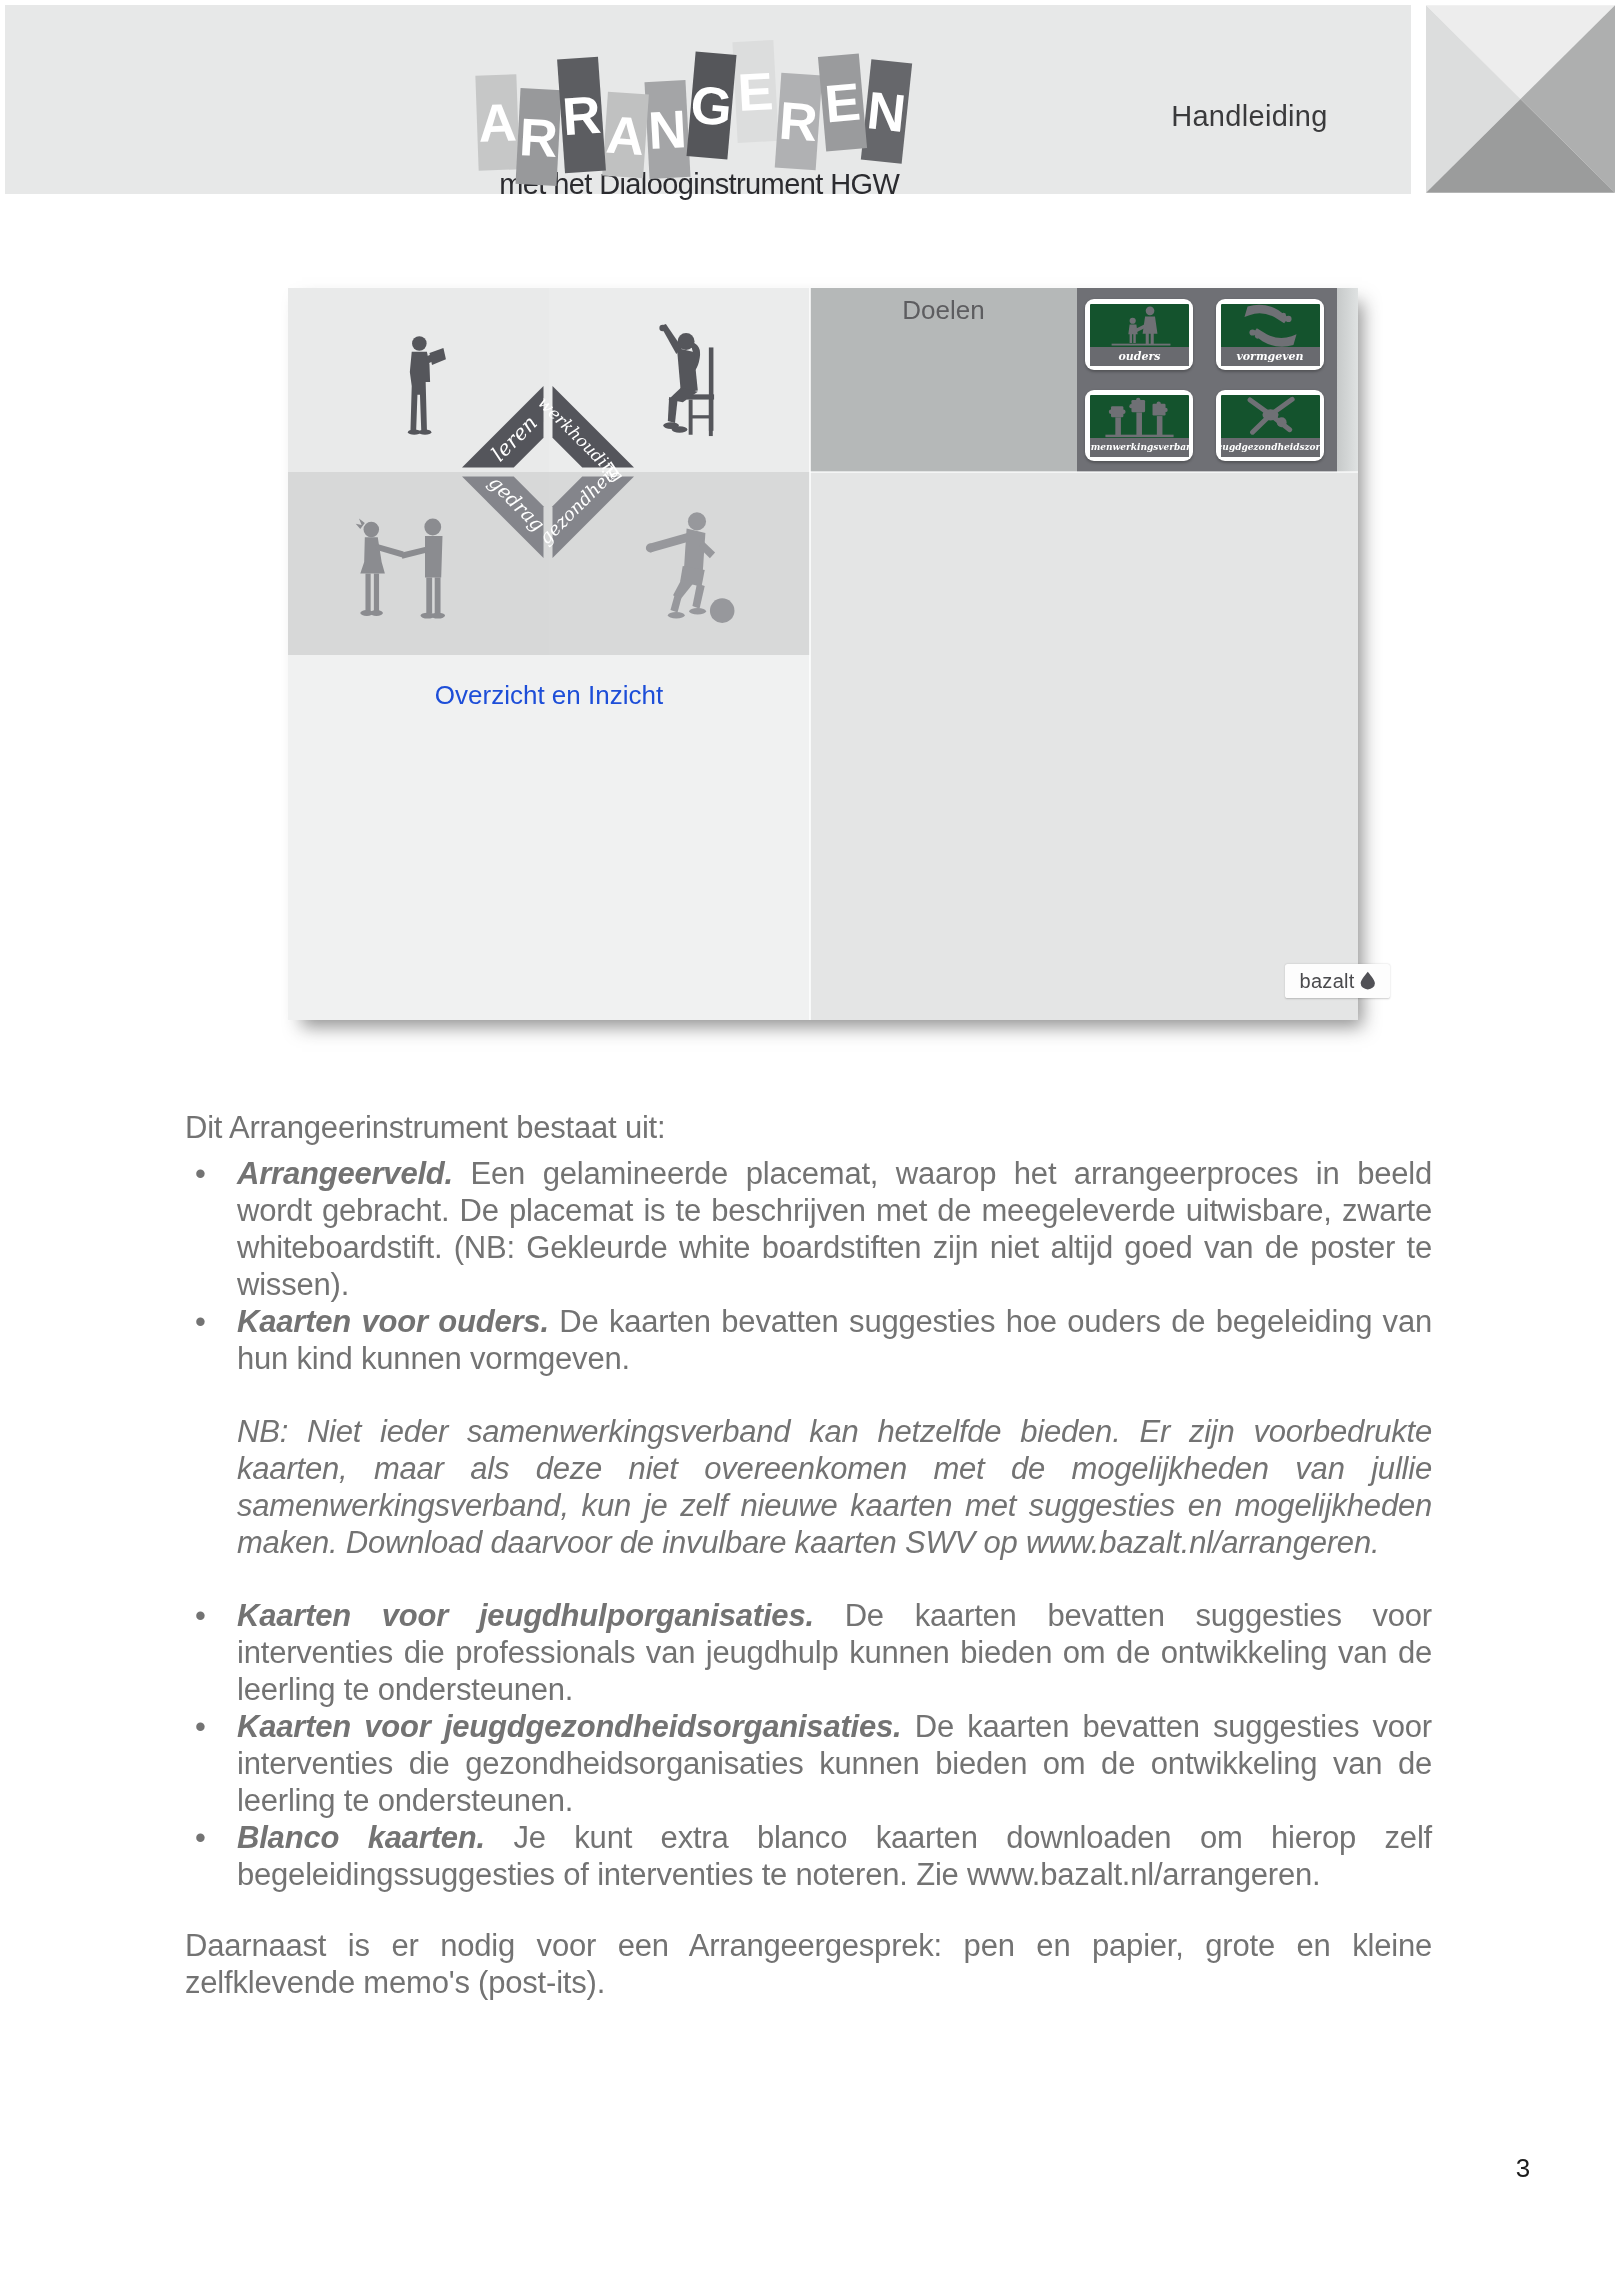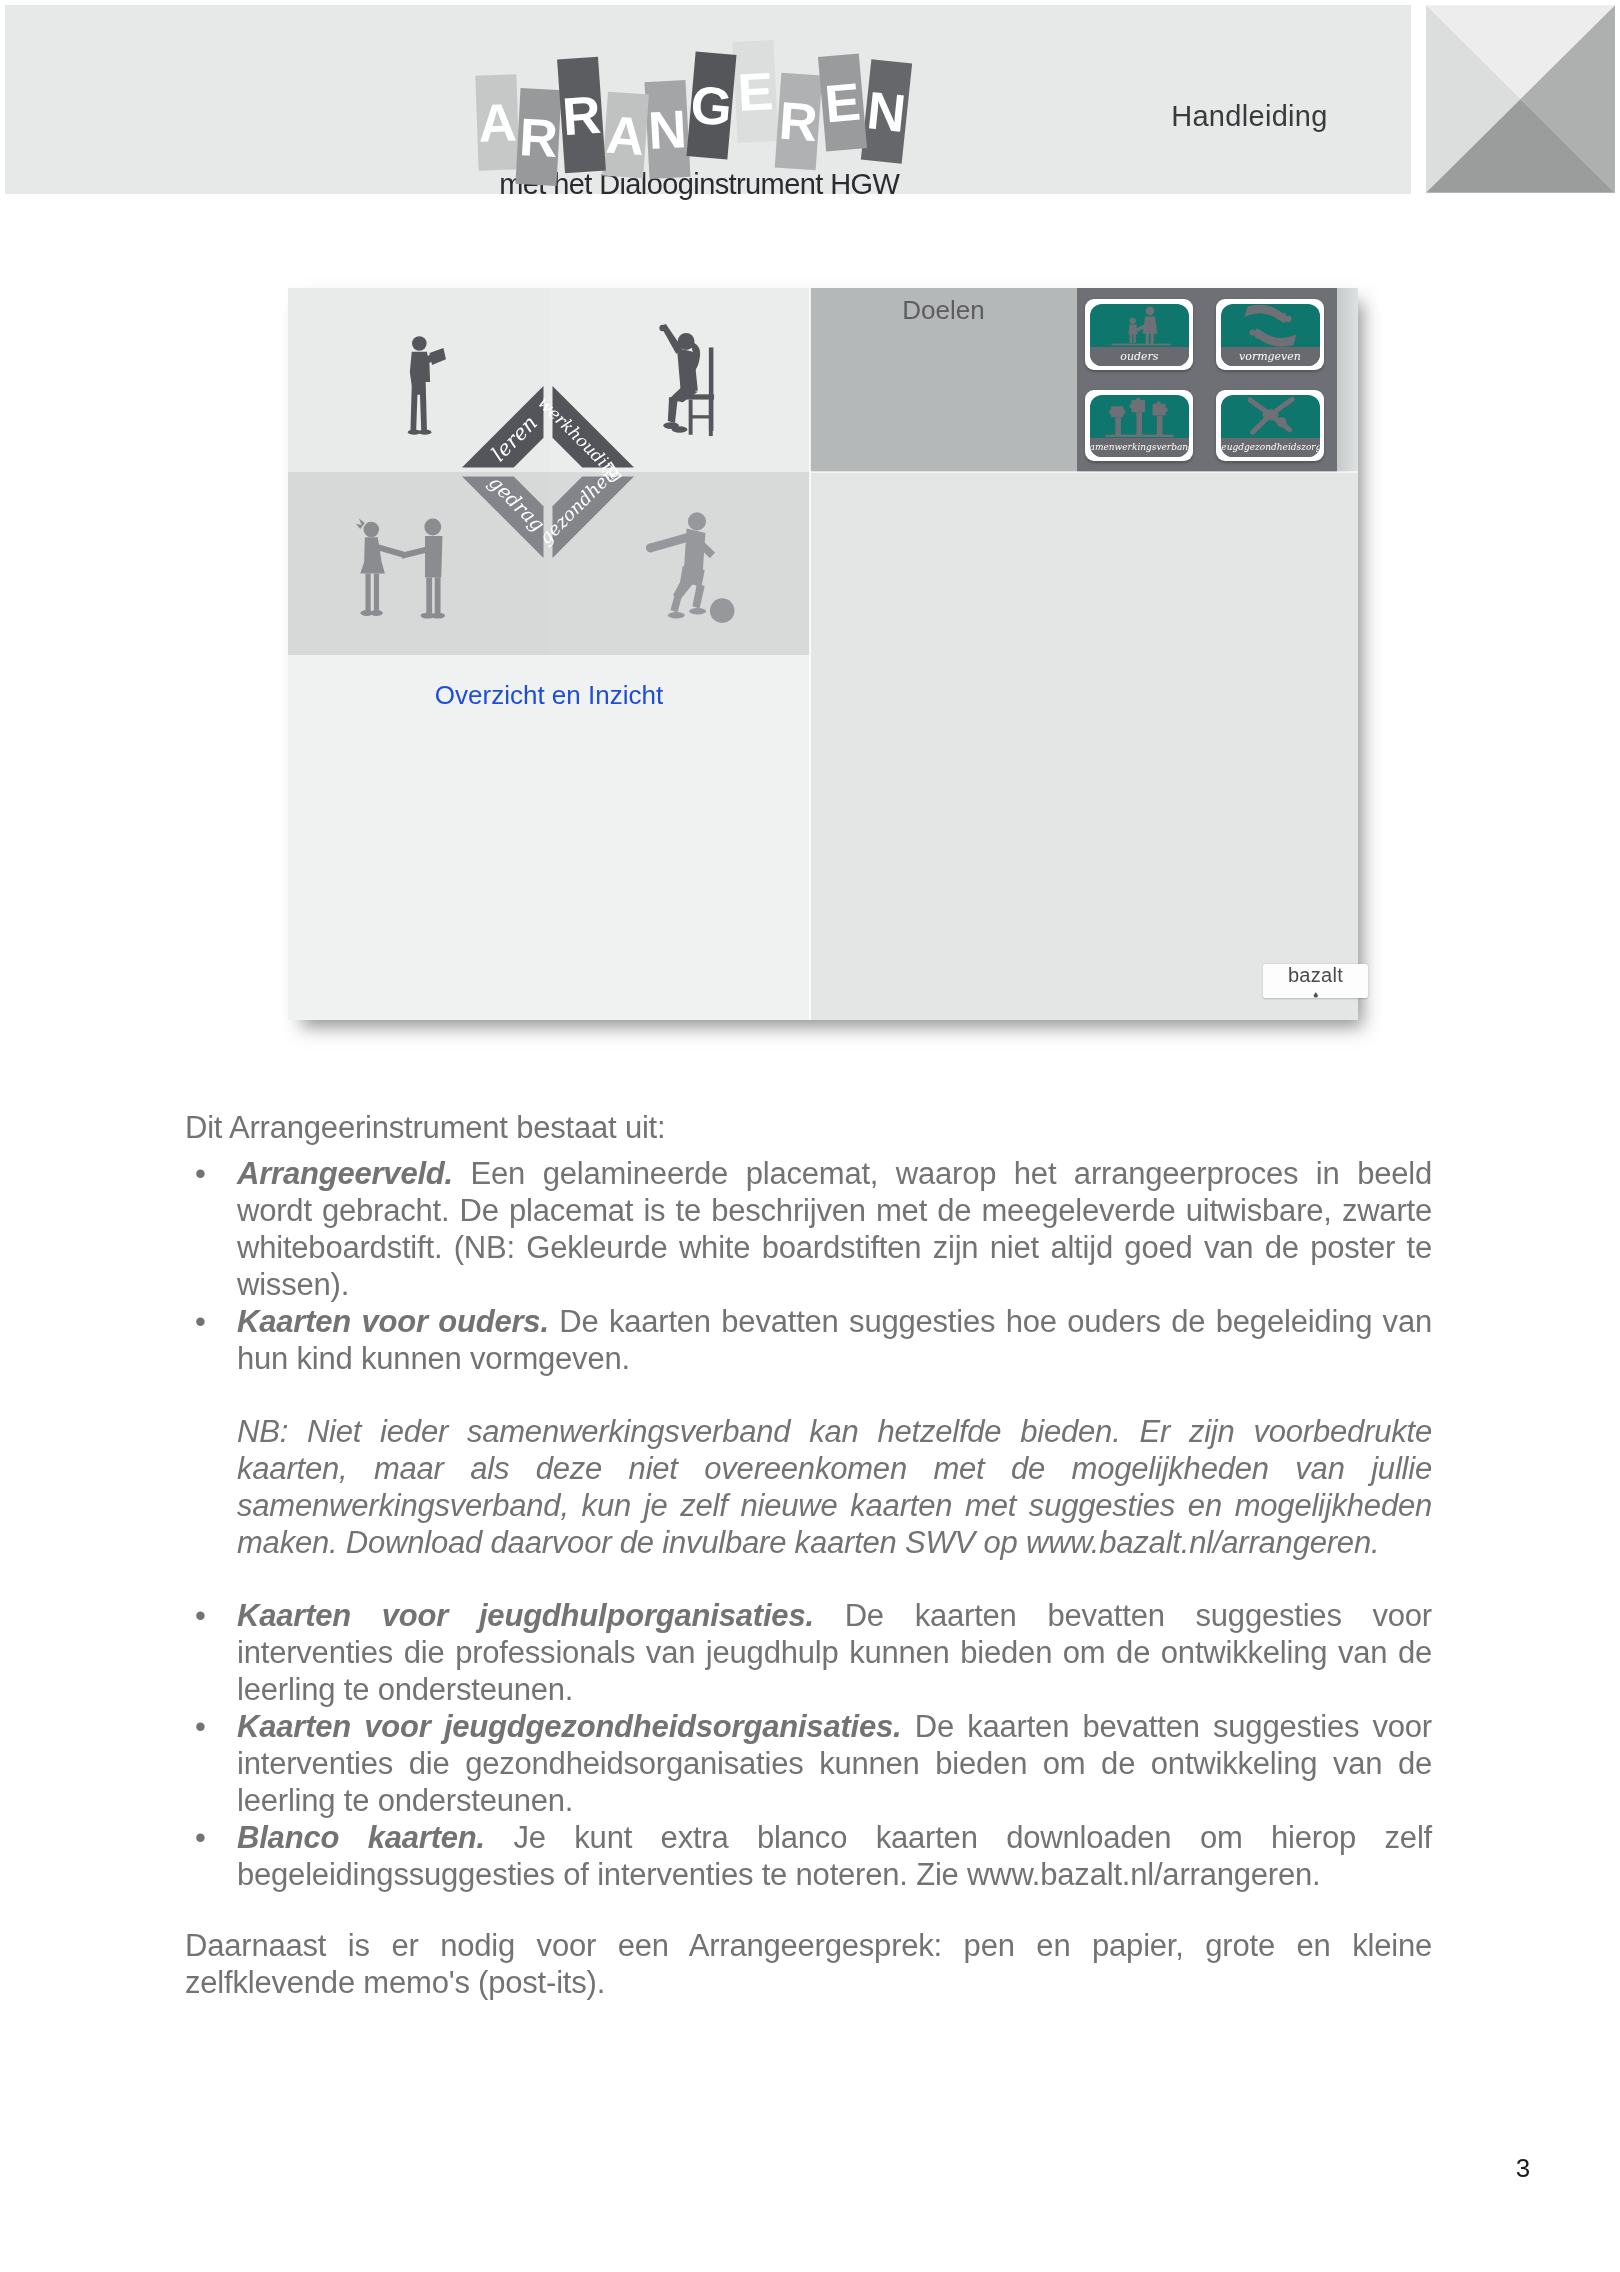--- a/index.html
+++ b/index.html
@@ -46,36 +46,36 @@
   .pm-label.arrangeren{left:522px;top:206px;width:527px;color:#66666a;}
   .pm-label.overzicht{left:0;top:392px;width:522px;color:#1d4ed8;}
 
   .silhouette{position:absolute;}
   .diamond{position:absolute;left:163px;top:87px;width:194px;height:194px;}
   .diamond text{font-family:"DejaVu Serif",serif;font-style:italic;fill:#ffffff;}
 
   
   .card{position:absolute;width:108px;height:71px;background:#ffffff;border-radius:9px;
         padding:0;overflow:hidden;box-shadow:0 1.3px 2.6px rgba(0,0,0,0.25);}
-  .card-inner{position:absolute;left:4.5px;top:4.5px;right:4.5px;bottom:4.5px;border-radius:12px;overflow:hidden;background:#0f766e;}
+  .card-inner{position:absolute;left:4.5px;top:4.5px;right:4.5px;bottom:4.5px;border-radius:1px;overflow:hidden;background:#14532d;font-weight:bold;}
   .card-img{position:absolute;left:0;top:0;width:100%;height:72%;}
   .card-band{position:absolute;left:0;bottom:0;width:100%;height:30%;background:#696a6f;
              display:flex;align-items:center;justify-content:center;}
   .card-band span{font-family:"DejaVu Serif",serif;font-style:italic;color:#ffffff;font-size:11px;white-space:nowrap;}
   .card.c1{left:8.4px;top:11px;}
   .card.c2{left:139px;top:11px;}
   .card.c3{left:8.4px;top:102px;}
   .card.c4{left:139px;top:102px;}
   .cards-panel{overflow:hidden;}
   .card.c3 .card-band span{font-size:9px;}
   .card.c4 .card-band span{font-size:9px;}
 
-  .bazalt-box{position:absolute;left:975px;top:676px;width:105px;height:34px;background:#fdfdfd;
+  .bazalt-box{position:absolute;left:997px;top:676px;width:105px;height:34px;background:#fdfdfd;
               border-radius:2.6px;box-shadow:0 0.6px 1.9px rgba(0,0,0,0.2);
-              display:flex;align-items:center;justify-content:center;gap:5.2px;flex-direction:column;}
+              display:flex;align-items:center;justify-content:center;gap:5.2px;}
   .bazalt-box span{font-size:20px;color:#4a4a4d;letter-spacing:0.3px;}
 
   
   .content{position:absolute;left:185px;top:1109px;width:1247px;font-size:31px;line-height:37px;
            text-align:justify;letter-spacing:-0.2px;color:#737373;}
   .content p{margin:0;}
   .content ul{list-style:none;margin:9px 0 0 0;padding:0 0 0 52px;}
   .content li{position:relative;margin:0;}
   .content li::before{content:"\2022";position:absolute;left:-42px;top:0;}
   .lead{font-weight:bold;font-style:italic;}

